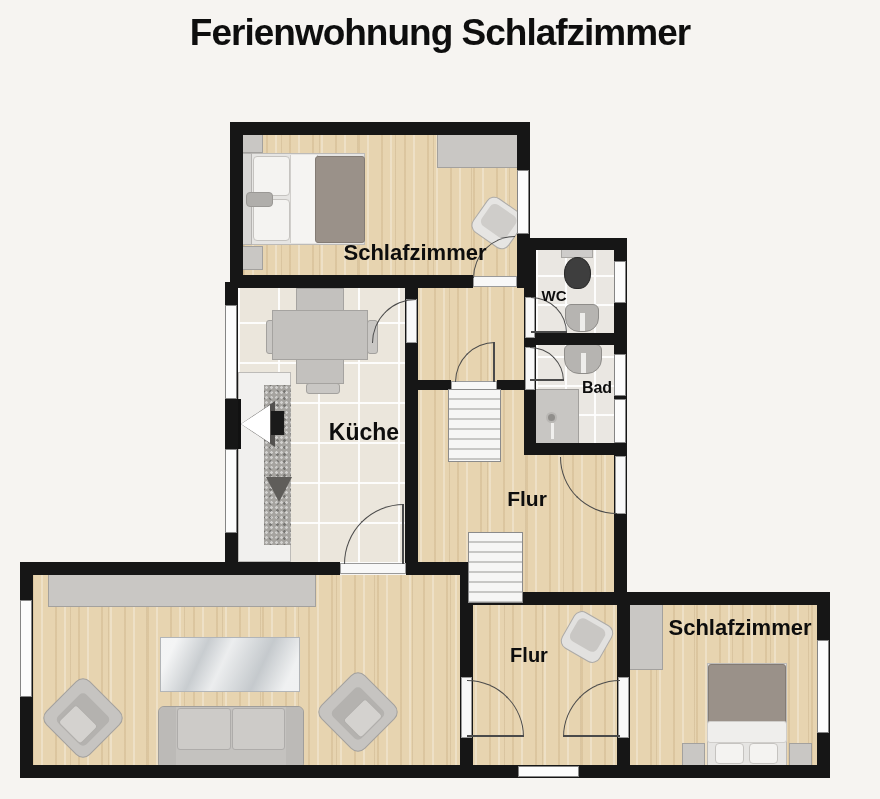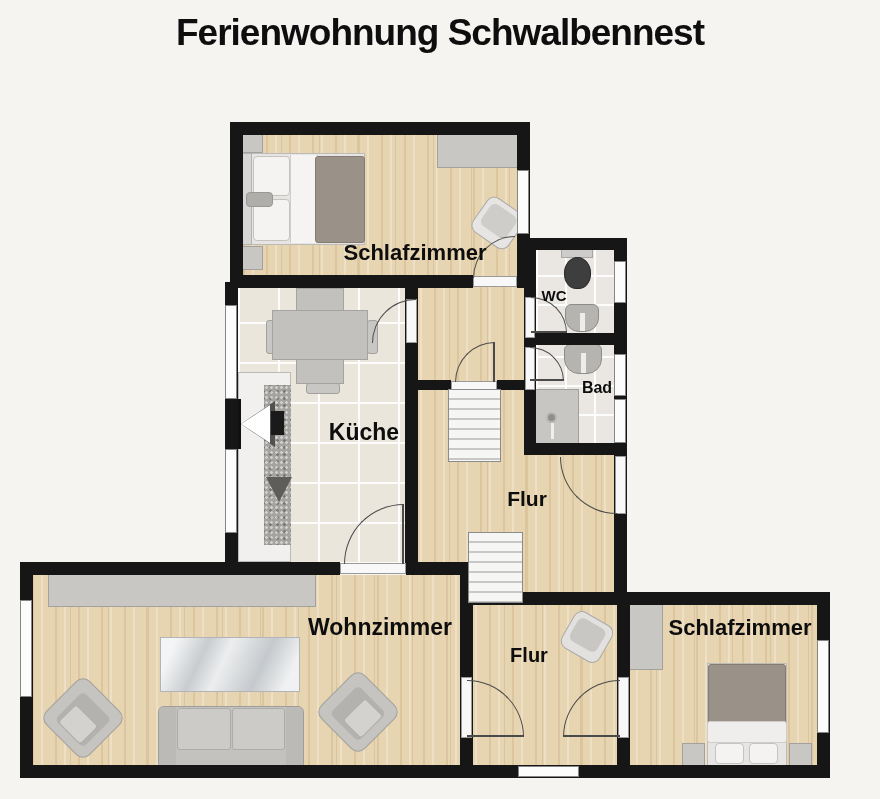--- a/index.html
+++ b/index.html
@@ -46,21 +46,21 @@
   .marble{background-color:#d9dcde;
     background-image:linear-gradient(115deg, rgba(255,255,255,.7) 10%, rgba(150,158,165,.25) 30%, rgba(255,255,255,.5) 45%, rgba(150,158,165,.3) 70%, rgba(255,255,255,.6) 90%);
     border:1px solid #b2b5b8;box-sizing:border-box;}
 </style>
 </head>
 <body>
 
 <div class="canvas">
 
   <div class="title">
-    <div>Ferienwohnung Schwalbennest</div>
+    <div>Ferienwohnung Schlafzimmer</div>
   </div>
 
   <div class="abs floor wood" style="left:243px;top:135px;width:274px;height:142px;"></div>
   <div class="abs floor wood" style="left:411px;top:281px;width:203px;height:316px;"></div>
   <div class="abs floor tile-k" style="left:238px;top:288px;width:167px;height:276px;"></div>
   <div class="abs floor tile-b" style="left:536px;top:250px;width:78px;height:85px;"></div>
   <div class="abs floor tile-b" style="left:536px;top:345px;width:78px;height:100px;"></div>
   <div class="abs floor wood" style="left:32px;top:575px;width:428px;height:192px;"></div>
   <div class="abs floor wood" style="left:466px;top:605px;width:351px;height:162px;"></div>
 
@@ -209,17 +209,16 @@
   <div class="abs leaf" style="left:563px;top:735px;width:57px;height:2px;"></div>
 
   <div class="abs stairs" style="left:448px;top:389px;width:53px;height:73px;"></div>
   <div class="abs stairs" style="left:468px;top:532px;width:55px;height:71px;"></div>
 
   <div class="abs glab" style="left:415px;top:240px;font-size:22px;">Schlafzimmer</div>
   <div class="abs glab" style="left:554px;top:287px;font-size:15px;">WC</div>
   <div class="abs glab" style="left:597px;top:379px;font-size:16px;">Bad</div>
   <div class="abs glab" style="left:364px;top:419px;font-size:23px;">Küche</div>
   <div class="abs glab" style="left:527px;top:487px;font-size:21px;">Flur</div>
-  <div class="abs glab" style="left:380px;top:614px;font-size:23px;">Wohnzimmer</div>
   <div class="abs glab" style="left:529px;top:644px;font-size:20px;">Flur</div>
   <div class="abs glab" style="left:740px;top:615px;font-size:22px;">Schlafzimmer</div>
 
 </div>
 
 </body></html>

